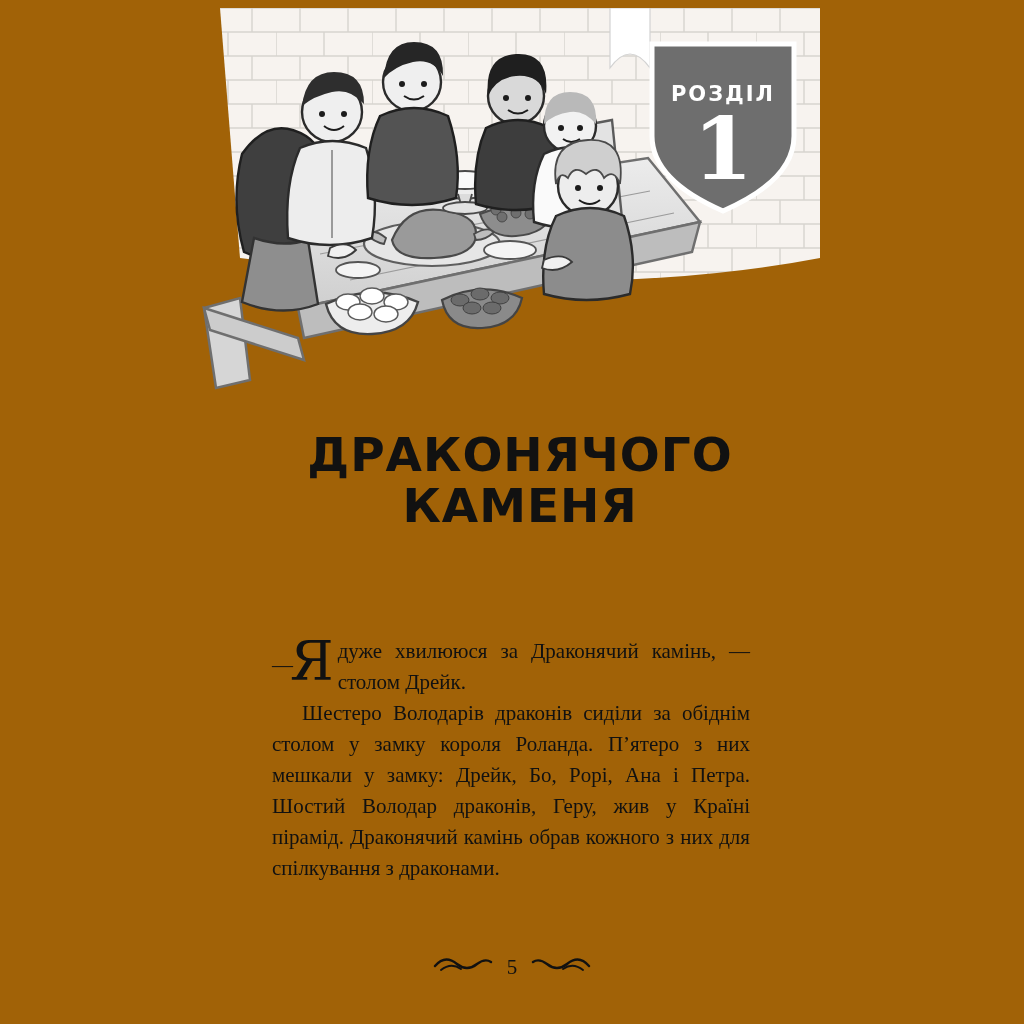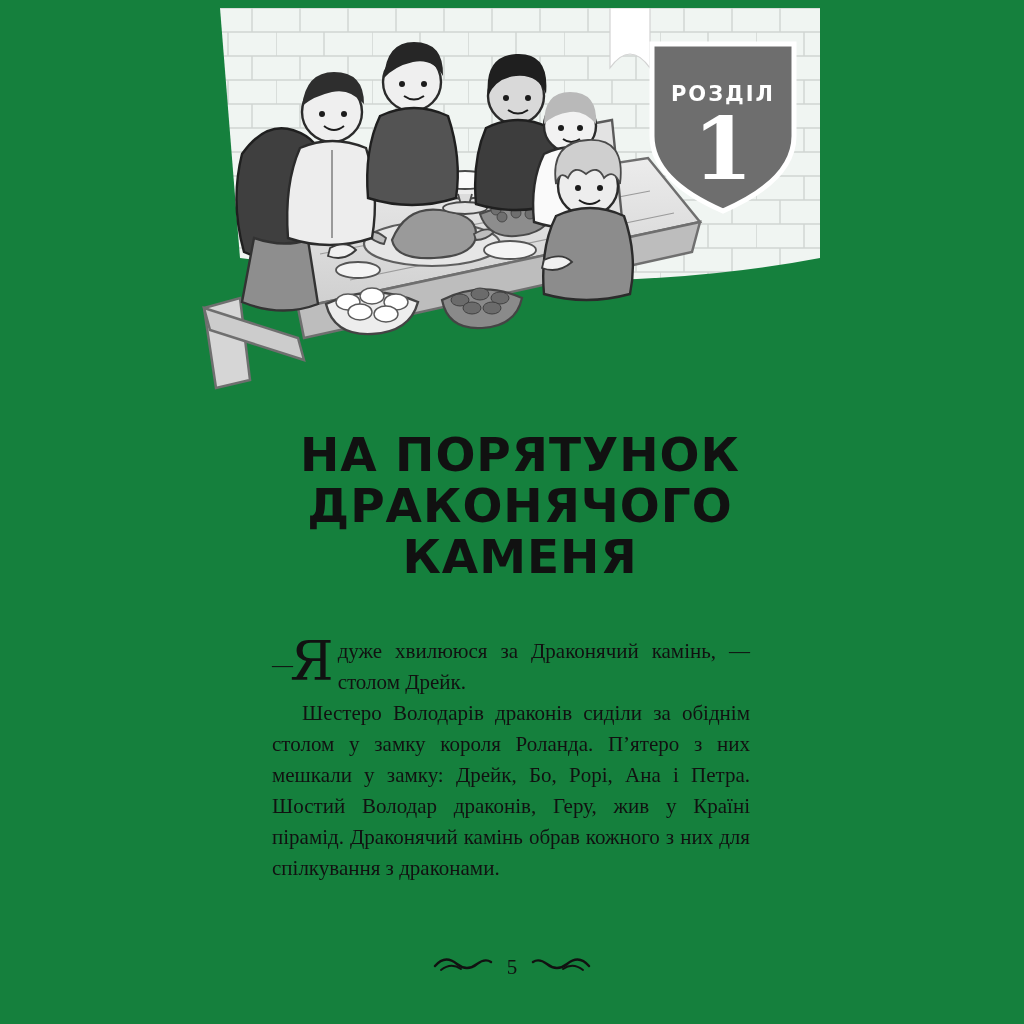--- a/index.html
+++ b/index.html
@@ -14,21 +14,21 @@
     font-family: "Liberation Serif", serif;
     color: #111;
     position: relative;
   }
 
   .page {
     position: absolute;
     left: 0; top: 0;
     width: 1024px;
     height: 1024px;
-    background: #15803d;
+    background: #a16207;
   }
 
   
   .illustration {
     position: absolute;
     left: 180px;
     top: 8px;
     width: 660px;
     height: 390px;
   }
@@ -285,21 +285,20 @@
 
   <div class="chapter-badge">
     <svg width="150" height="175" viewBox="0 0 150 175" xmlns="http://www.w3.org/2000/svg">
       <path d="M4 4 H146 V96 Q146 140 75 171 Q4 140 4 96 Z" fill="#6e6e6e" stroke="#ffffff" stroke-width="5"></path>
     </svg>
     <div class="shield-label">РОЗДІЛ</div>
     <div class="shield-number">1</div>
   </div>
 
   <h1 class="chapter-title">
-    <span class="line">НА ПОРЯТУНОК</span>
     <span class="line">ДРАКОНЯЧОГО</span>
     <span class="line">КАМЕНЯ</span>
   </h1>
 
   <div class="body-text">
     <p class="dropcap-para">
       <span class="dropcap-dash">—</span>
       <span class="dropcap">Я</span>
       <span>дуже хвилююся за Драконячий камінь, — столом Дрейк.</span>
     </p>

